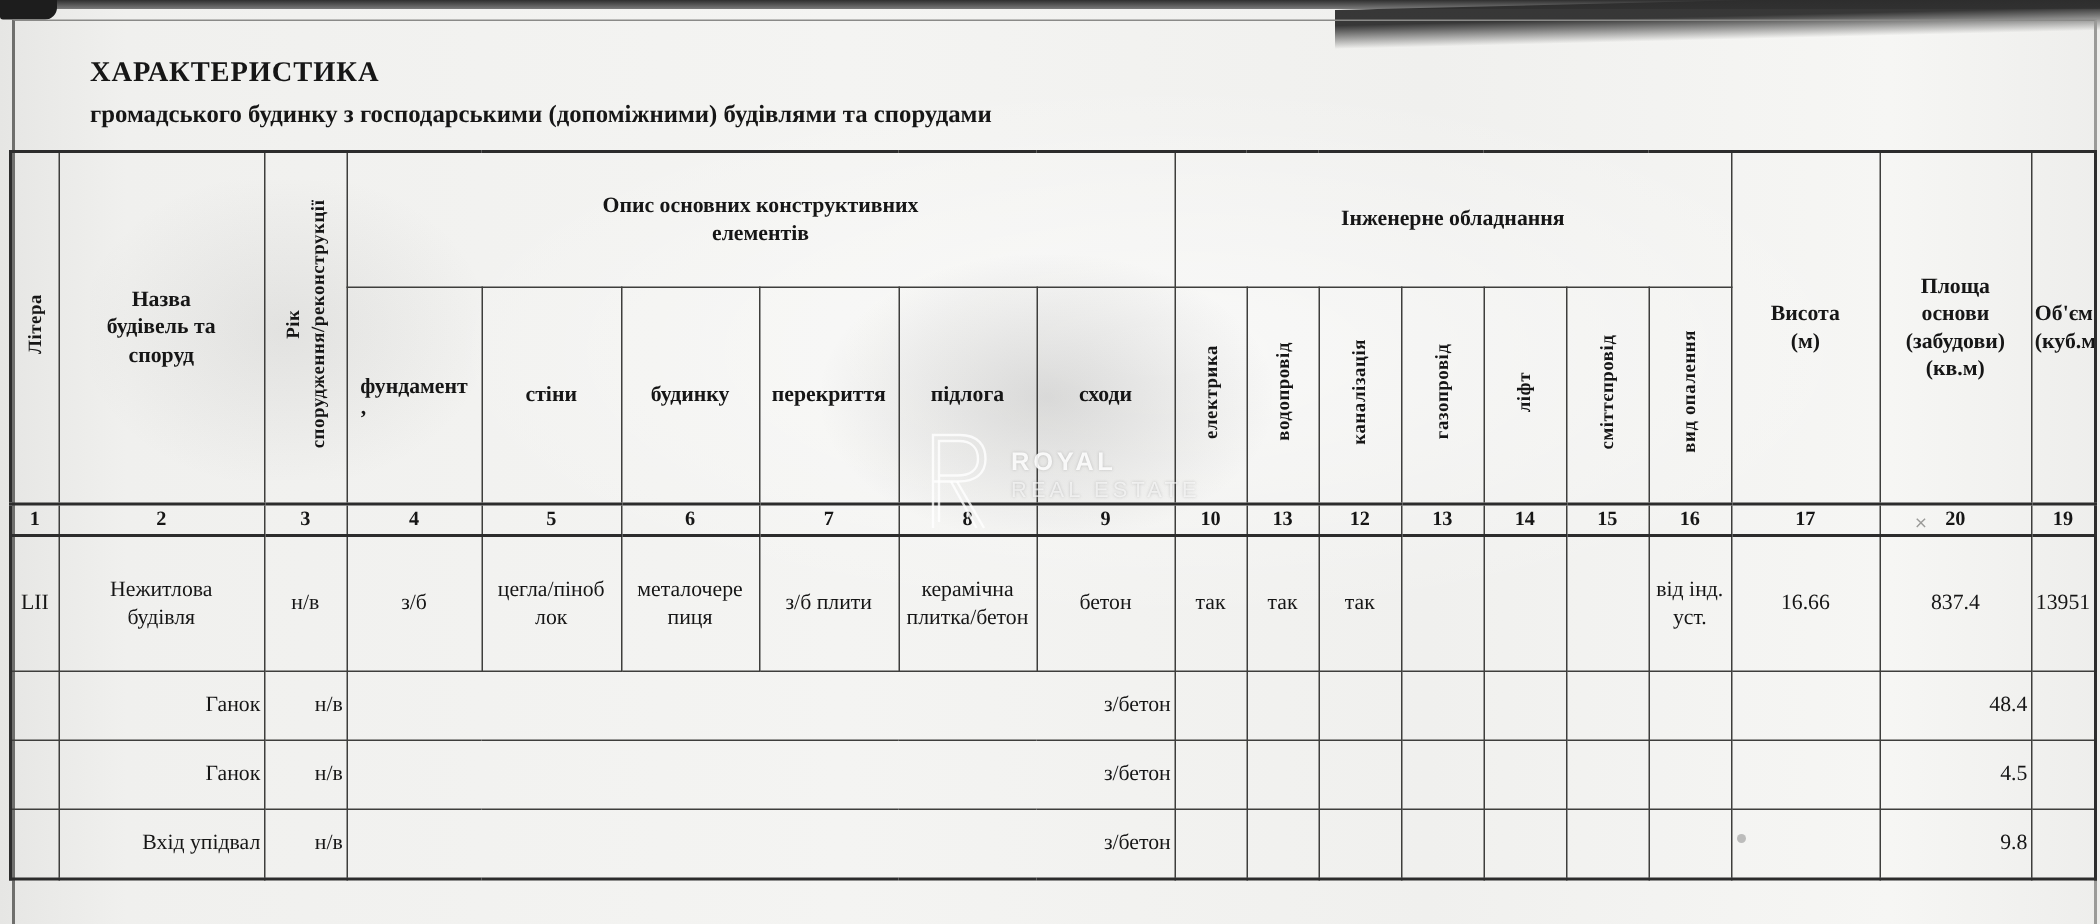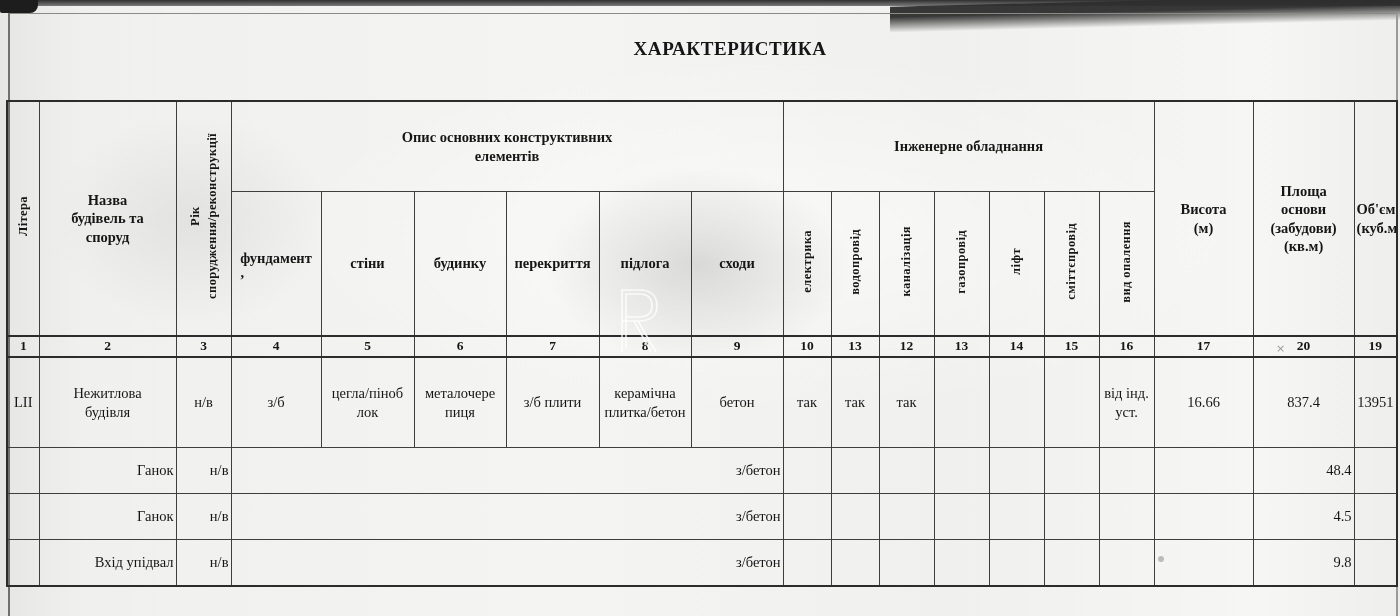--- a/index.html
+++ b/index.html
@@ -18,21 +18,21 @@
     transform:skewY(-1.4deg);transform-origin:right top;}
   .scan-blob{position:absolute;top:0;left:0;width:38px;height:13px;background:#1d1d1d;
     border-radius:0 0 8px 2px;}
   .frame{position:absolute;left:8px;top:13px;width:1386px;height:603px;
     border-top:1px solid #8a8a88;border-left:2px solid #6f6f6d;border-right:2px solid #9a9a98;}
   .shade{position:absolute;left:548px;top:170px;width:300px;height:190px;
     background:radial-gradient(ellipse at center, rgba(95,95,95,.20), rgba(95,95,95,0) 72%);}
   .shade2{position:absolute;left:60px;top:120px;width:260px;height:200px;
     background:radial-gradient(ellipse at center, rgba(95,95,95,.10), rgba(95,95,95,0) 75%);}
 
-  .title,.subtitle{position:absolute;left:60px;width:1340px;text-align:center;white-space:pre-line;}
+  .title,.subtitle{position:absolute;left:60px;width:1340px;white-space:pre-line;}
   .title{top:38px;font-size:19px;font-weight:bold;letter-spacing:.6px;}
   .subtitle{top:66px;font-size:16.5px;font-weight:bold;}
 
   table.grid{position:absolute;left:6px;top:100px;width:1390px;
     border-collapse:collapse;table-layout:fixed;
     border:2px solid #2c2c2c;}
   table.grid td{border:1px solid #3e3e3c;padding:0 2px;text-align:center;
     vertical-align:middle;overflow:hidden;font-size:14.5px;line-height:1.25;}
   tr.h1 td{height:89px;}
   tr.h2 td{height:143px;}
@@ -68,20 +68,21 @@
 <div class="page">
 
   <div class="scan-band"></div>
   <div class="scan-band-right"></div>
   <div class="scan-blob"></div>
   <div class="frame"></div>
   <div class="shade"></div>
   <div class="shade2"></div>
 
   <div class="title">ХАРАКТЕРИСТИКА</div>
+  <div class="subtitle">громадського будинку з господарськими (допоміжними) будівлями та спорудами</div>
 
   <table class="grid">
     <colgroup>
       <col style="width:32px">
         <col style="width:137px">
         <col style="width:55px">
       <col style="width:90px">
         <col style="width:93px">
         <col style="width:92px">
       <col style="width:93px">
@@ -240,18 +241,22 @@
 
   <div class="watermark">
     <svg width="54" height="70" viewBox="0 0 54 70">
       <g fill="none" stroke="rgba(255,255,255,0.8)" stroke-width="1.6">
         <path d="M12 68 L12 6 L30 6 C42 6 47 13 47 22 C47 32 40 37 29 37 L12 37"></path>
         <path d="M16 64 L16 10 L29 10 C38 10 42 15 42 22 C42 29 37 33 28 33 L16 33"></path>
         <path d="M28 37 L46 68"></path>
         <path d="M24 37 L41 68"></path>
       </g>
     </svg>
+    <div class="wm-text">
+      <div class="wm-line1">ROYAL</div>
+      <div class="wm-line2">REAL ESTATE</div>
+    </div>
   </div>
 
   <div class="smudge1">×</div>
   <div class="smudge2"></div>
 
 </div>
 
 </body></html>

